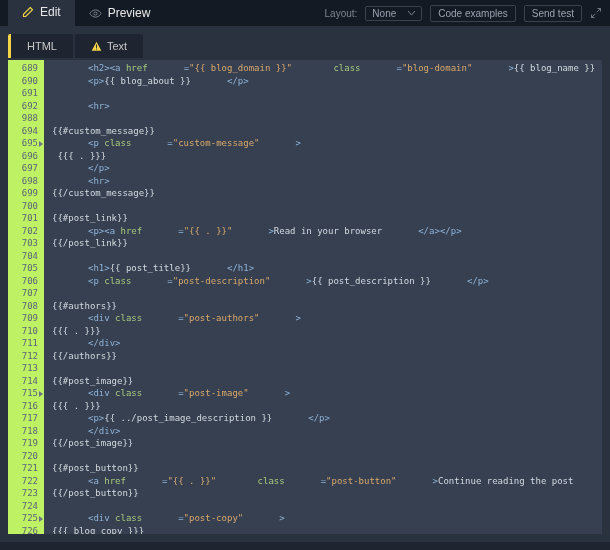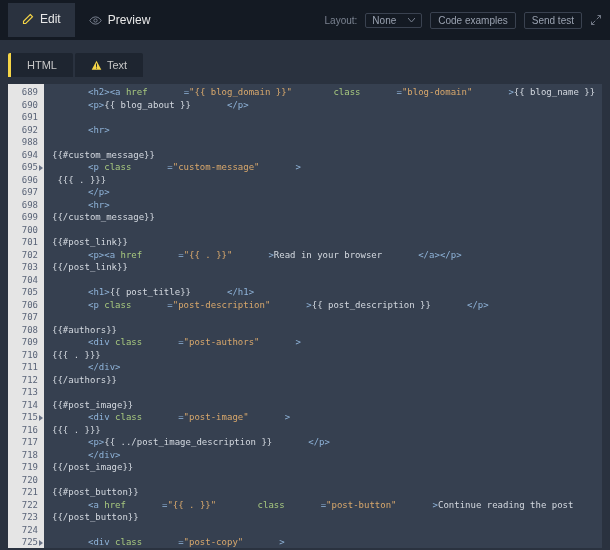--- a/index.html
+++ b/index.html
@@ -5,21 +5,21 @@
 * { margin: 0; padding: 0; box-sizing: border-box; }
 body {
   width: 610px;
   height: 550px;
   background: #1e2530;
   font-family: 'Segoe UI', Arial, sans-serif;
   overflow: hidden;
   position: relative;
 }
 .topbar {
-  height: 40px;
+  height: 26px;
   background: #141a23;
   display: flex;
   align-items: center;
   padding: 0 8px;
   text-align: center;
 }
 .tab-main {
   display: flex;
   align-items: center;
   gap: 6px;
@@ -75,21 +75,21 @@
   color: #7a8290;
   cursor: pointer;
 }
 .content-area {
   background: #2a323f;
   height: calc(100% - 34px);
   display: flex;
   flex-direction: column;
 }
 .subtabs {
-  height: 44px;
+  height: 34px;
   display: flex;
   align-items: center;
   padding-left: 8px;
   padding-top: 6px;
   gap: 0;
 }
 .subtab {
   display: flex;
   align-items: center;
   gap: 5px;
@@ -112,21 +112,21 @@
 }
 .editor {
   flex: 1;
   display: flex;
   overflow: hidden;
   background: #364050;
   margin: 0 8px 8px 8px;
 }
 .gutter {
   width: 36px;
-  background: #e5e5e5;
+  background: #bef264;
   color: #5a6478;
   font-family: 'Consolas', 'Monaco', monospace;
   font-size: 9px;
   text-align: right;
   padding-right: 6px;
   padding-top: 2px;
   line-height: 12.5px;
   user-select: none;
 }
 .gutter .ln { display: block; height: 12.5px; position: relative; }

